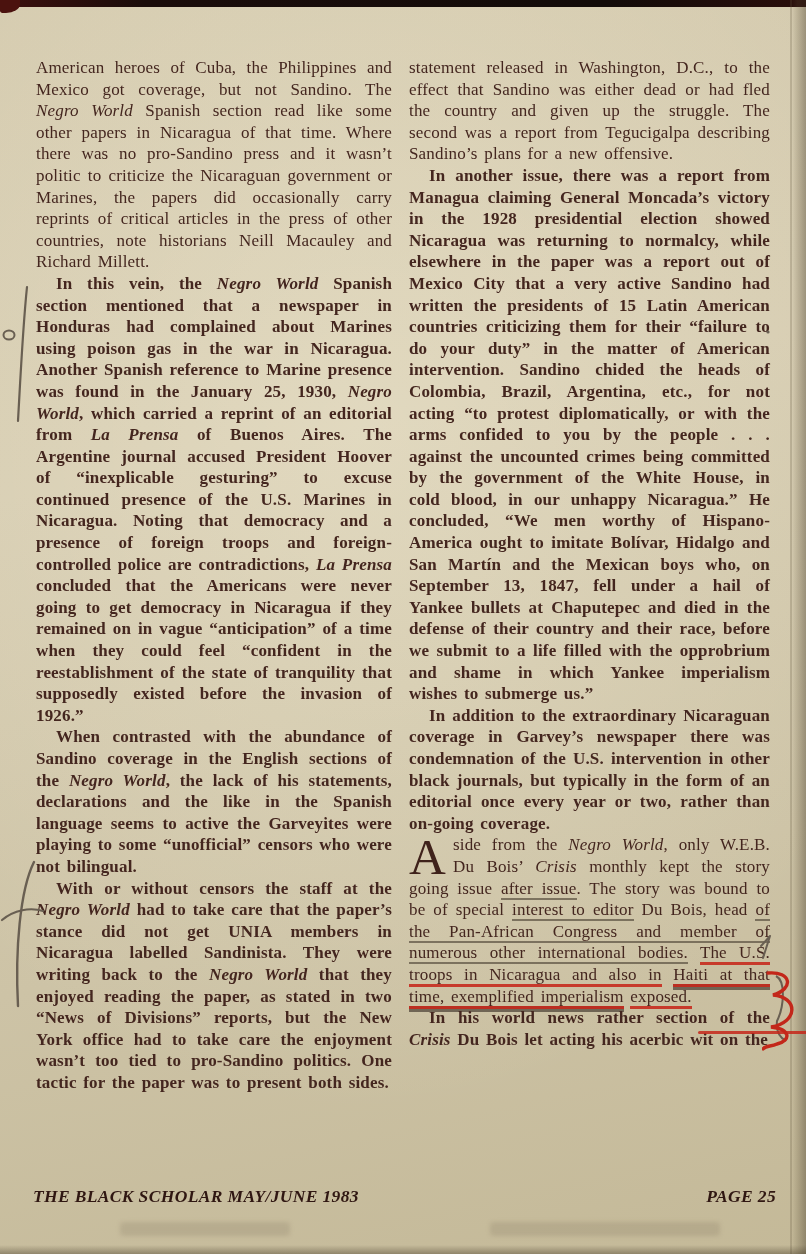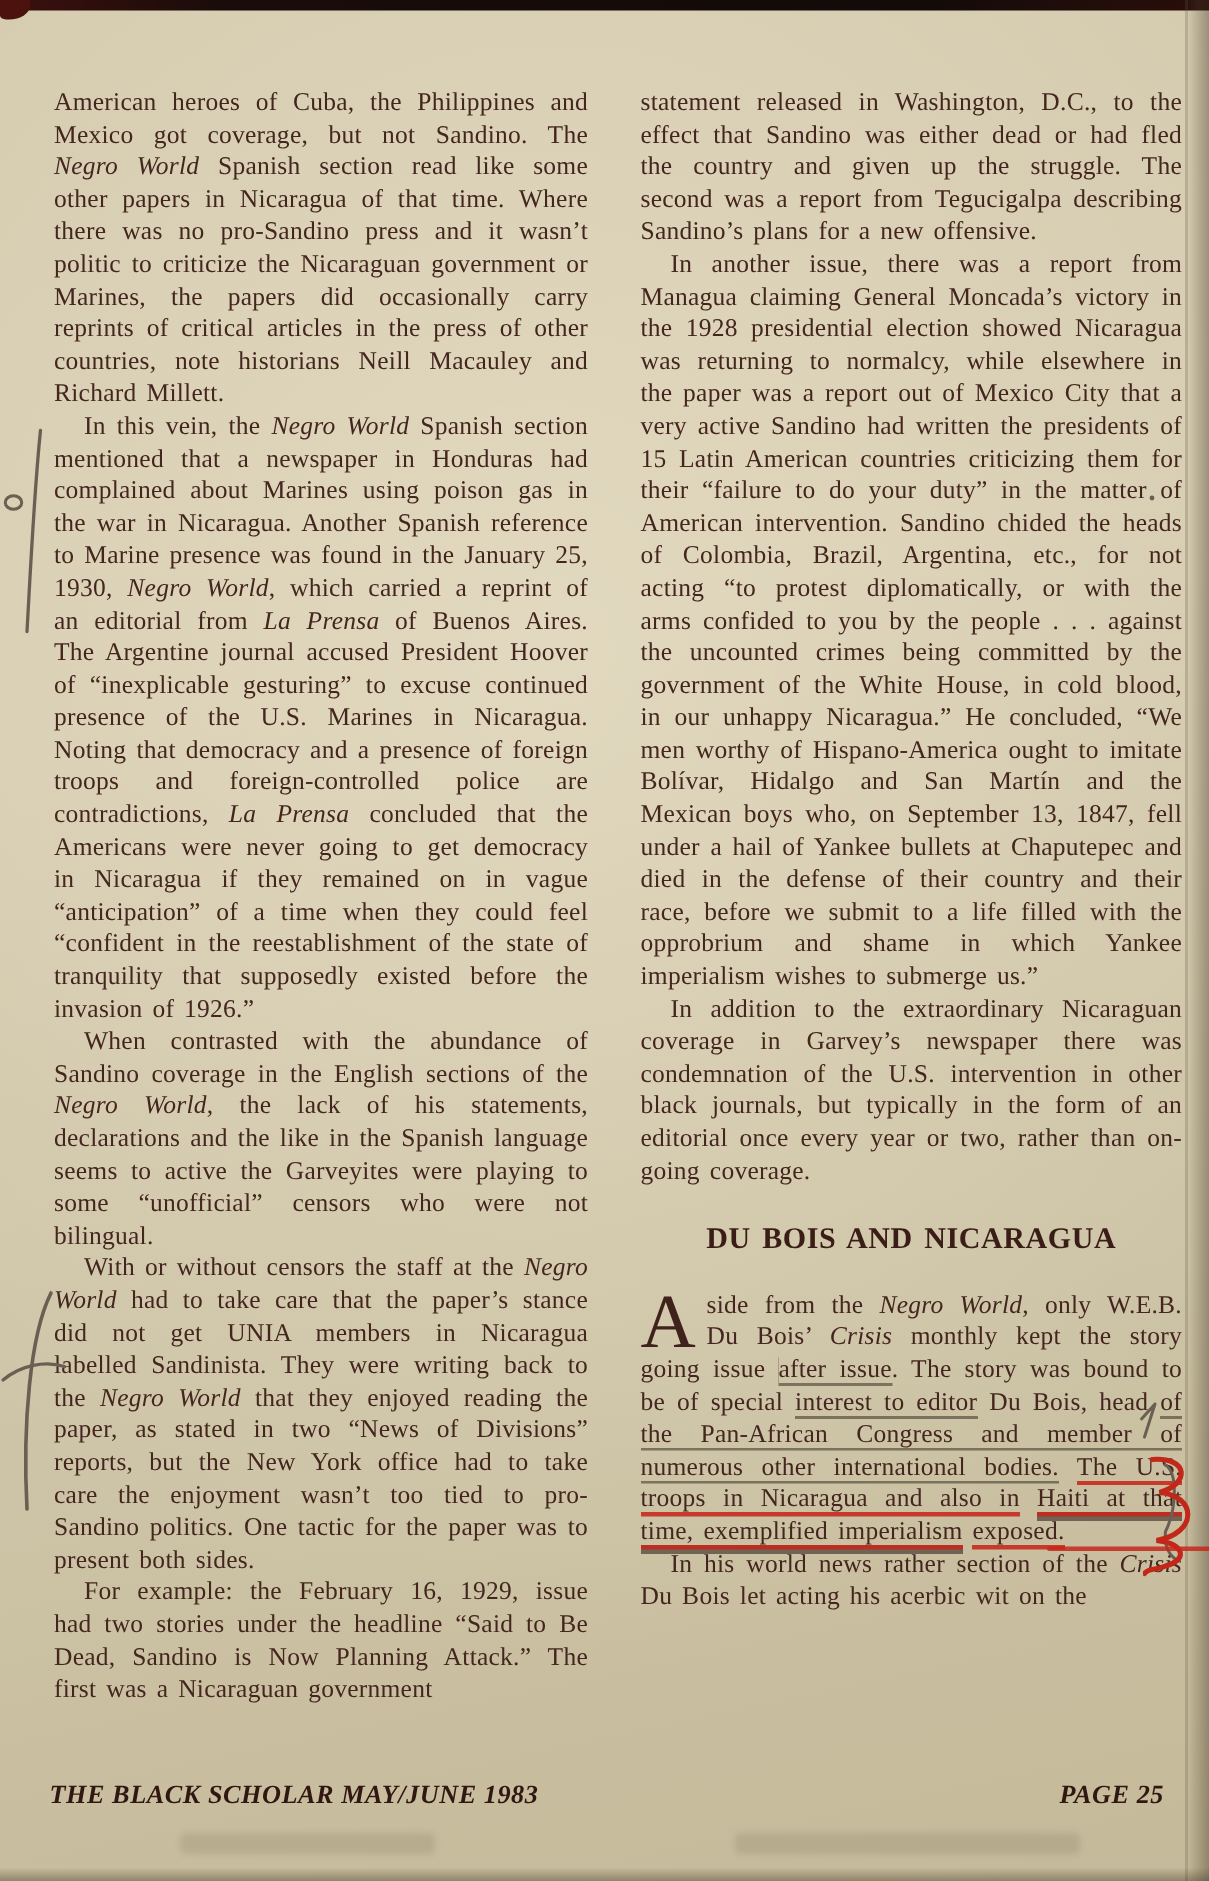--- a/index.html
+++ b/index.html
@@ -13,23 +13,23 @@
   .corner-blob{position:absolute;top:0;left:0;width:20px;height:13px;background:#4b120e;border-radius:0 0 70% 20%;}
   .right-edge{position:absolute;top:0;right:0;width:15px;height:100%;
     background:linear-gradient(to right,rgba(0,0,0,0),rgba(92,80,56,0.22) 45%,rgba(58,48,32,0.38));}
   .crease{position:absolute;top:0;right:14px;width:2px;height:100%;background:rgba(96,84,60,0.25);}
   .bottom-edge{position:absolute;bottom:0;left:0;right:0;height:9px;background:linear-gradient(to bottom,rgba(0,0,0,0),rgba(62,52,34,0.4));}
   .ghost{position:absolute;height:14px;background:rgba(98,88,66,0.16);filter:blur(2px);border-radius:4px;}
 
   .col{position:absolute;top:57px;text-align:justify;color:#44261f;
     font-size:17px;line-height:21.6px;letter-spacing:0.01em;word-spacing:0.13em;}
   .col-left{left:36px;width:356px;}
-  .col-right{left:427px;width:361px;}
+  .col-right{left:409px;width:361px;}
   .col p{margin:0;}
-  .col p.ind{text-indent:20px;}
+  .col p.ind{text-indent:20px;font-weight:bold;}
   .it{font-style:italic;}
   .colhead{font-weight:bold;text-align:center;font-size:20px;letter-spacing:0.02em;
     color:#3a1d16;margin:25px 0 21px 0;text-indent:0;}
   .dropcap{float:left;font-size:51px;line-height:40px;padding:3px 7px 0 0;color:#3f221b;}
   .u-pencil{box-shadow:0 2px 0 rgba(88,78,62,0.7);}
   .u-red{box-shadow:0 3px 0 rgba(198,39,26,0.88);}
   .u-red2{box-shadow:0 3px 0 rgba(198,39,26,0.88), 0 6px 0 rgba(80,70,58,0.75);}
   .redext{position:absolute;height:3.5px;background:rgba(198,39,26,0.85);border-radius:2px;}
 
   .mark{position:absolute;}
@@ -48,27 +48,25 @@
   <div class="crease"></div>
   <div class="bottom-edge"></div>
   <div class="ghost" style="left:120px;top:1222px;width:170px;"></div>
   <div class="ghost" style="left:490px;top:1222px;width:230px;"></div>
 
   <div class="col col-left">
       <p><span>American heroes of Cuba, the Philippines and Mexico got coverage, but not Sandino. The </span><span class="it">Negro World</span><span> Spanish section read like some other papers in Nicaragua of that time. Where there was no pro-Sandino press and it wasn’t politic to criticize the Nicaraguan government or Marines, the papers did occasionally carry reprints of critical articles in the press of other countries, note historians Neill Macauley and Richard Millett.</span></p>
       <p class="ind"><span>In this vein, the </span><span class="it">Negro World</span><span> Spanish section mentioned that a newspaper in Honduras had complained about Marines using poison gas in the war in Nicaragua. Another Spanish reference to Marine presence was found in the January 25, 1930, </span><span class="it">Negro World</span><span>, which carried a reprint of an editorial from </span><span class="it">La Prensa</span><span> of Buenos Aires. The Argentine journal accused President Hoover of “inexplicable gesturing” to excuse continued presence of the U.S. Marines in Nicaragua. Noting that democracy and a presence of foreign troops and foreign-controlled police are contradictions, </span><span class="it">La Prensa</span><span> concluded that the Americans were never going to get democracy in Nicaragua if they remained on in vague “anticipation” of a time when they could feel “confident in the reestablishment of the state of tranquility that supposedly existed before the invasion of 1926.”</span></p>
       <p class="ind"><span>When contrasted with the abundance of Sandino coverage in the English sections of the </span><span class="it">Negro World</span><span>, the lack of his statements, declarations and the like in the Spanish language seems to active the Garveyites were playing to some “unofficial” censors who were not bilingual.</span></p>
       <p class="ind"><span>With or without censors the staff at the </span><span class="it">Negro World</span><span> had to take care that the paper’s stance did not get UNIA members in Nicaragua labelled Sandinista. They were writing back to the </span><span class="it">Negro World</span><span> that they enjoyed reading the paper, as stated in two “News of Divisions” reports, but the New York office had to take care the enjoyment wasn’t too tied to pro-Sandino politics. One tactic for the paper was to present both sides.</span></p>
-      <p class="ind"><span>For example: the February 16, 1929, issue had two stories under the headline “Said to Be Dead, Sandino is Now Planning Attack.” The first was a Nicaraguan government</span></p>
     </div>
   <div class="col col-right">
       <p><span>statement released in Washington, D.C., to the effect that Sandino was either dead or had fled the country and given up the struggle. The second was a report from Tegucigalpa describing Sandino’s plans for a new offensive.</span></p>
       <p class="ind"><span>In another issue, there was a report from Managua claiming General Moncada’s victory in the 1928 presidential election showed Nicaragua was returning to normalcy, while elsewhere in the paper was a report out of Mexico City that a very active Sandino had written the presidents of 15 Latin American countries criticizing them for their “failure to do your duty” in the matter of American intervention. Sandino chided the heads of Colombia, Brazil, Argentina, etc., for not acting “to protest diplomatically, or with the arms confided to you by the people . . . against the uncounted crimes being committed by the government of the White House, in cold blood, in our unhappy Nicaragua.” He concluded, “We men worthy of Hispano-America ought to imitate Bolívar, Hidalgo and San Martín and the Mexican boys who, on September 13, 1847, fell under a hail of Yankee bullets at Chaputepec and died in the defense of their country and their race, before we submit to a life filled with the opprobrium and shame in which Yankee imperialism wishes to submerge us.”</span></p>
       <p class="ind"><span>In addition to the extraordinary Nicaraguan coverage in Garvey’s newspaper there was condemnation of the U.S. intervention in other black journals, but typically in the form of an editorial once every year or two, rather than on-going coverage.</span></p>
-      <div class="colhead">DU BOIS AND NICARAGUA</div>
       <p><span class="dropcap">A</span><span>side from the </span><span class="it">Negro World</span><span>, only W.E.B. Du Bois’ </span><span class="it">Crisis</span><span> monthly kept the story going issue </span><span class="u-pencil">after issue</span><span>. The story was bound to be of special </span><span class="u-pencil">interest to editor</span><span> Du Bois, head </span><span class="u-pencil">of the Pan-African Congress and member of numerous other international bodies.</span><span> </span><span class="u-red">The U.S. troops in Nicaragua and also in</span><span> </span><span class="u-red2">Haiti at that time, exemplified imperialism</span><span> </span><span class="u-red" id="redx-span">exposed.</span></p>
       <p class="ind"><span>In his world news rather section of the </span><span class="it">Crisis</span><span> Du Bois let acting his acerbic wit on the</span></p>
     </div>
 
   <svg class="mark" style="left:0px;top:283px;" width="42" height="142" viewBox="0 0 42 142">
     <path d="M27,4 C23,42 21,84 18,138" fill="none" stroke-width="2.2" stroke-linecap="round" stroke="#695f52"></path>
     <ellipse cx="9" cy="52" rx="5.5" ry="4.5" fill="none" stroke-width="2" stroke="#695f52"></ellipse>
   </svg>
 
   <svg class="mark" style="left:0px;top:858px;" width="46" height="152" viewBox="0 0 46 152">

